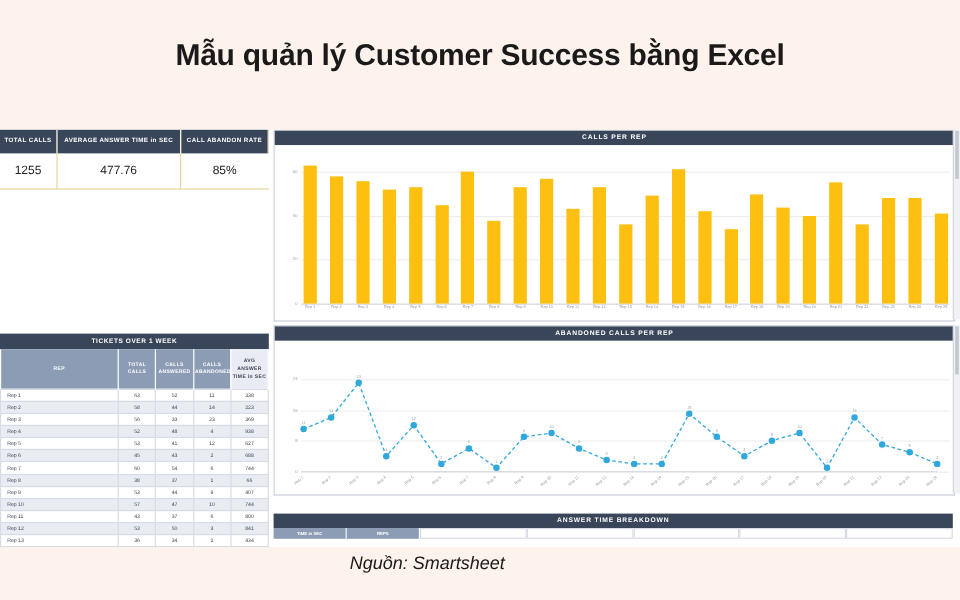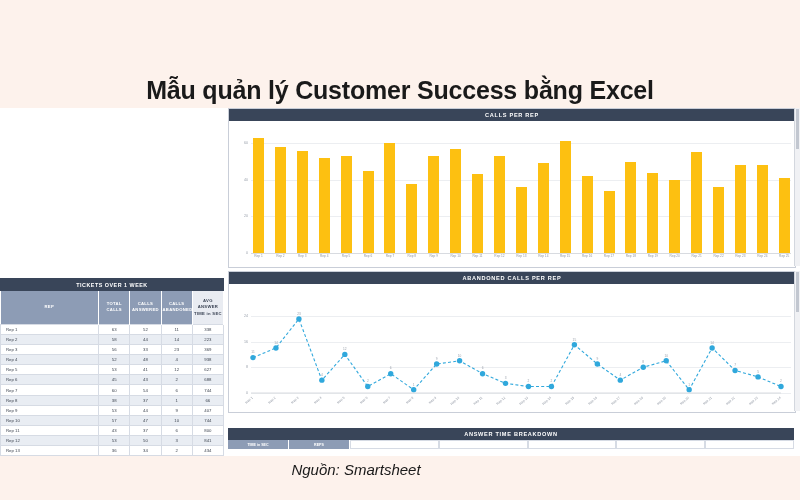--- a/index.html
+++ b/index.html
@@ -5,21 +5,21 @@
   html,body{margin:0;padding:0;}
   body{
     width:800px;height:500px;overflow:hidden;
     background:#fdf2ec;
     font-family:"Liberation Sans", sans-serif;
     position:relative;
   }
   
   #page-title{
     position:absolute;left:0;top:32px;width:800px;text-align:center;
-    font-size:25px;font-weight:bold;color:#1a1a1a;letter-spacing:-0.2px;margin-top:44px;
+    font-size:25px;font-weight:bold;color:#1a1a1a;letter-spacing:-0.2px;
   }
   
   #caption{
     position:absolute;left:0;top:461px;width:712px;text-align:center;
     font-size:15px;font-style:italic;color:#1a1a1a;
   }
   
   #shot{
     position:absolute;left:0;top:108px;width:800px;height:348px;
     background:#ffffff;overflow:hidden;
@@ -87,20 +87,34 @@
 </style>
 </head>
 <body>
 
 <div id="page-title">Mẫu quản lý Customer Success bằng Excel</div>
 
 <div id="shot">
 
   <div id="left-col">
 
+    <table class="kpi-table">
+      <tbody>
+          <tr class="kpi-head">
+        <td>TOTAL CALLS</td>
+        <td>AVERAGE ANSWER TIME in SEC</td>
+        <td>CALL ABANDON RATE</td>
+      </tr>
+      <tr class="kpi-val">
+        <td>1255</td>
+        <td>477.76</td>
+        <td>85%</td>
+      </tr>
+    </tbody>
+      </table>
 
     <div id="tickets-band">TICKETS OVER 1 WEEK</div>
 
     <table class="grid" id="tickets-grid">
       <colgroup>
           <col class="c1">
           <col class="c2">
           <col class="c3">
           <col class="c4">
           <col class="c5">

